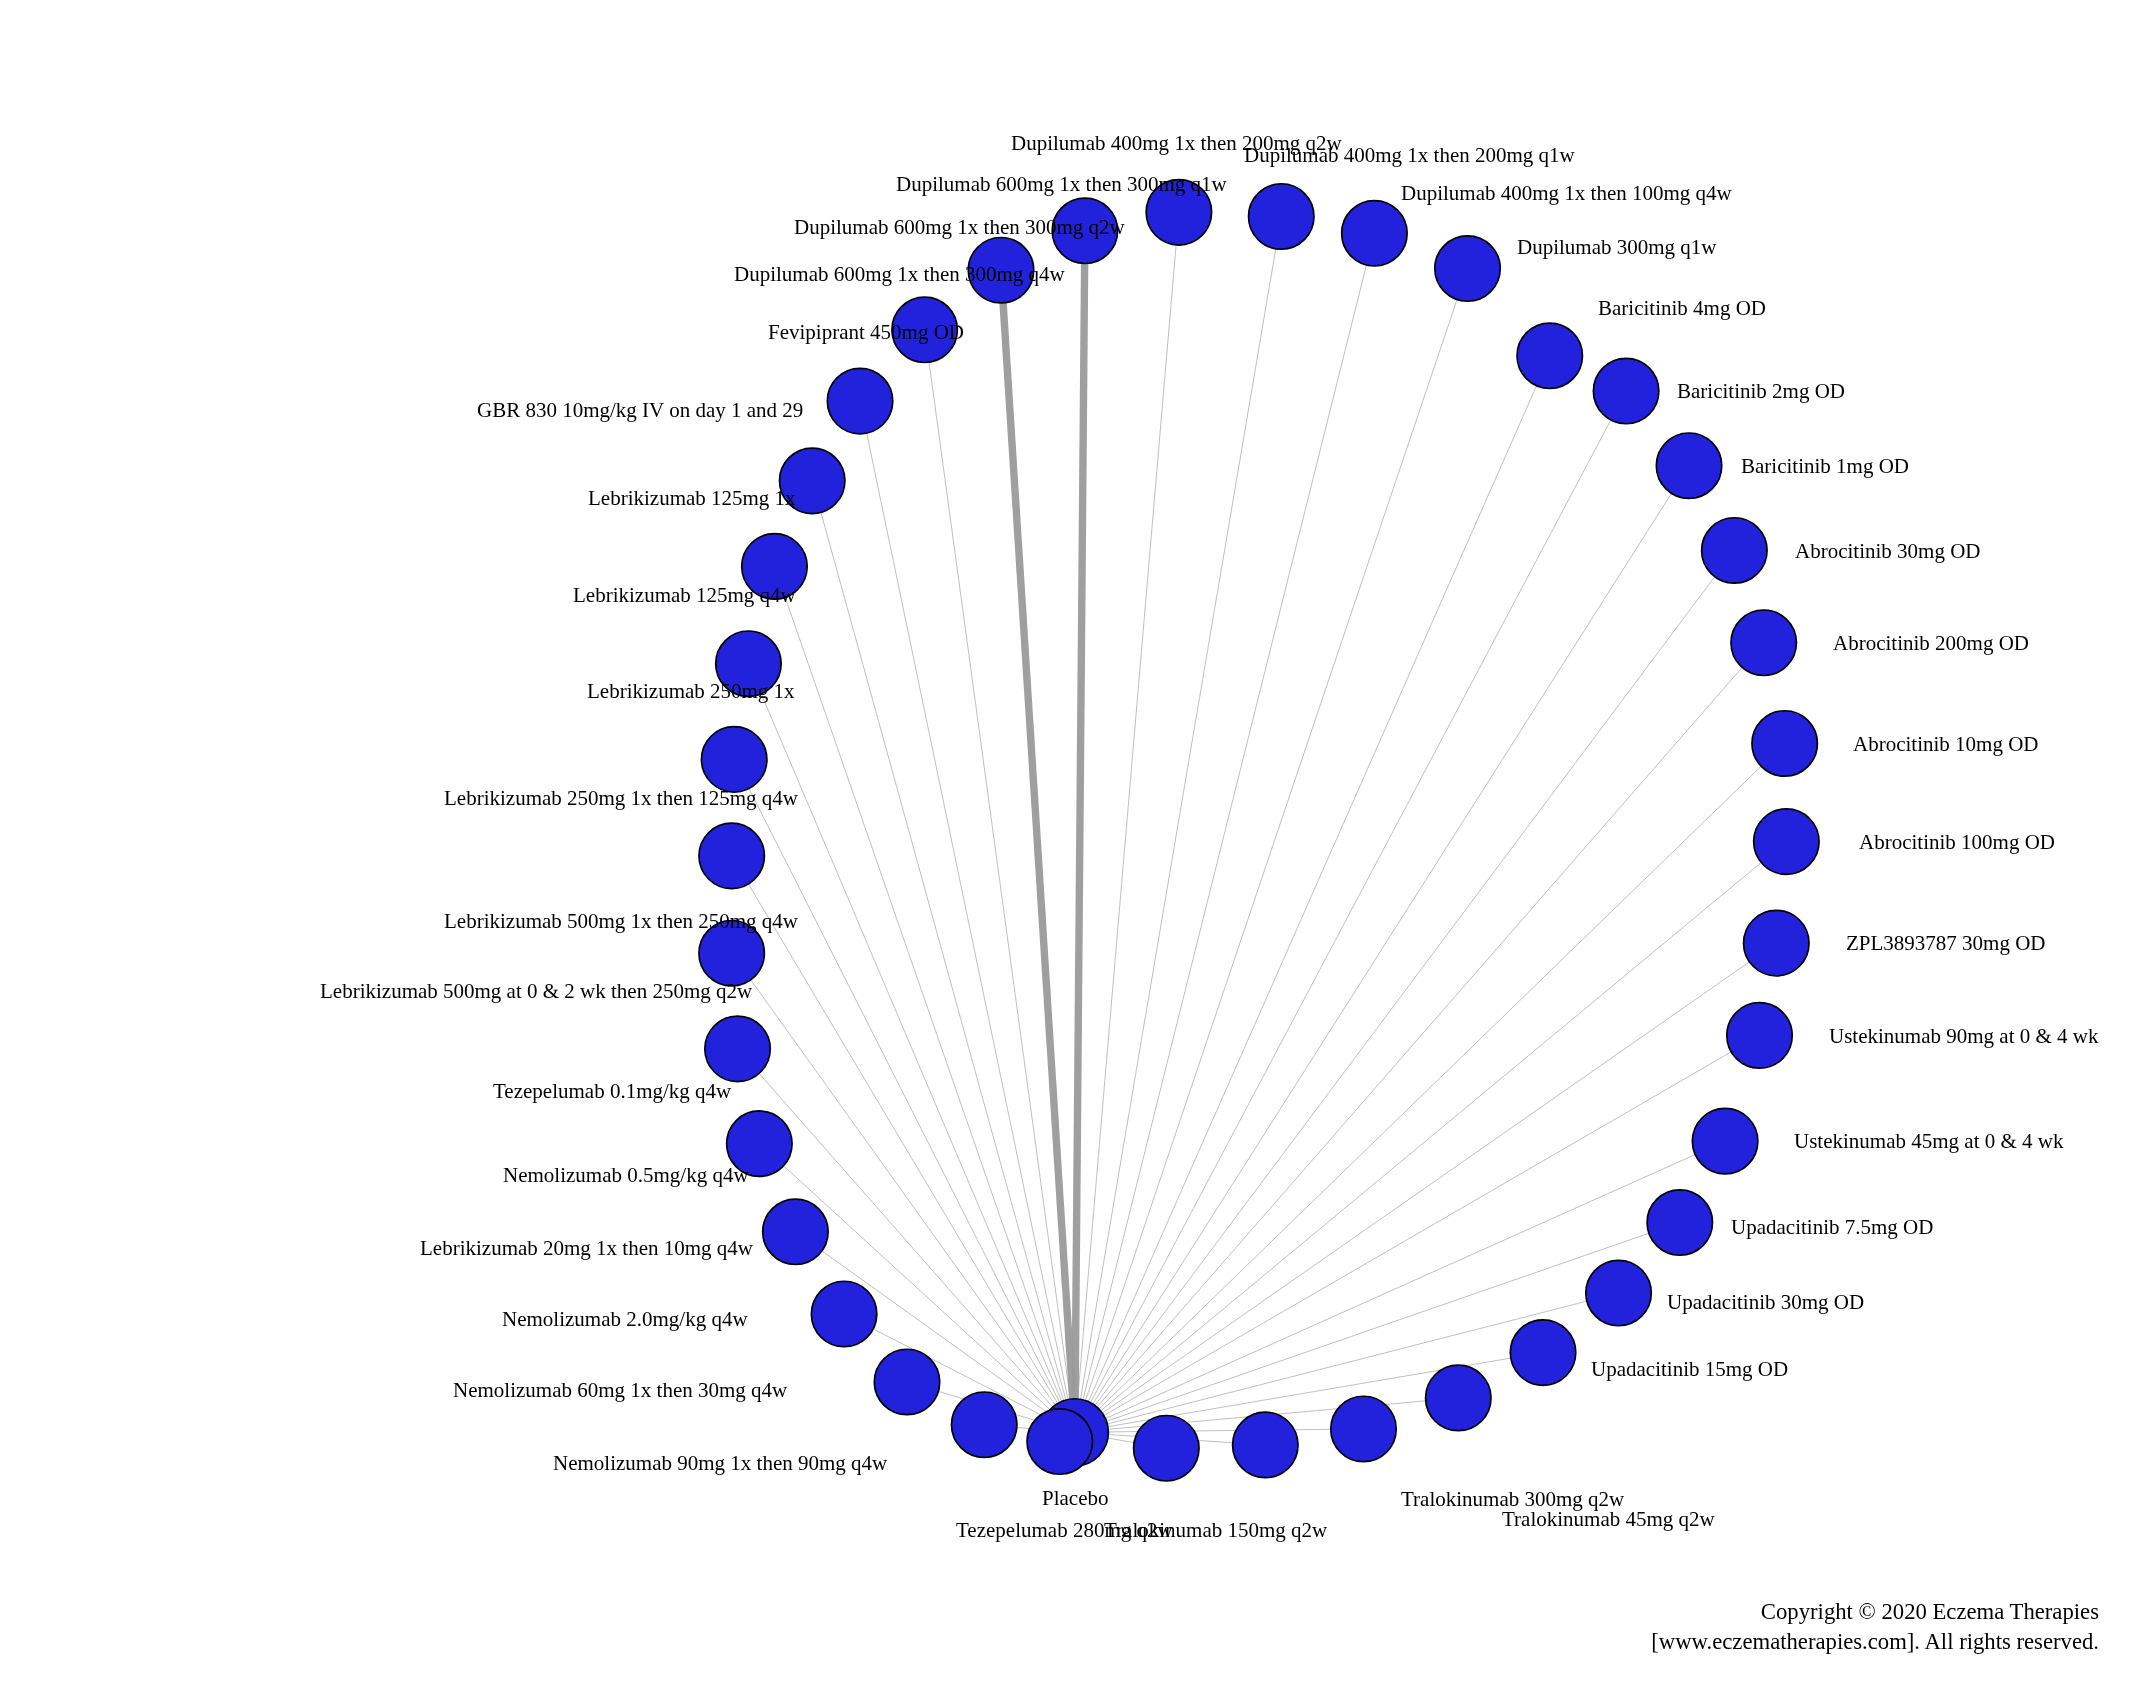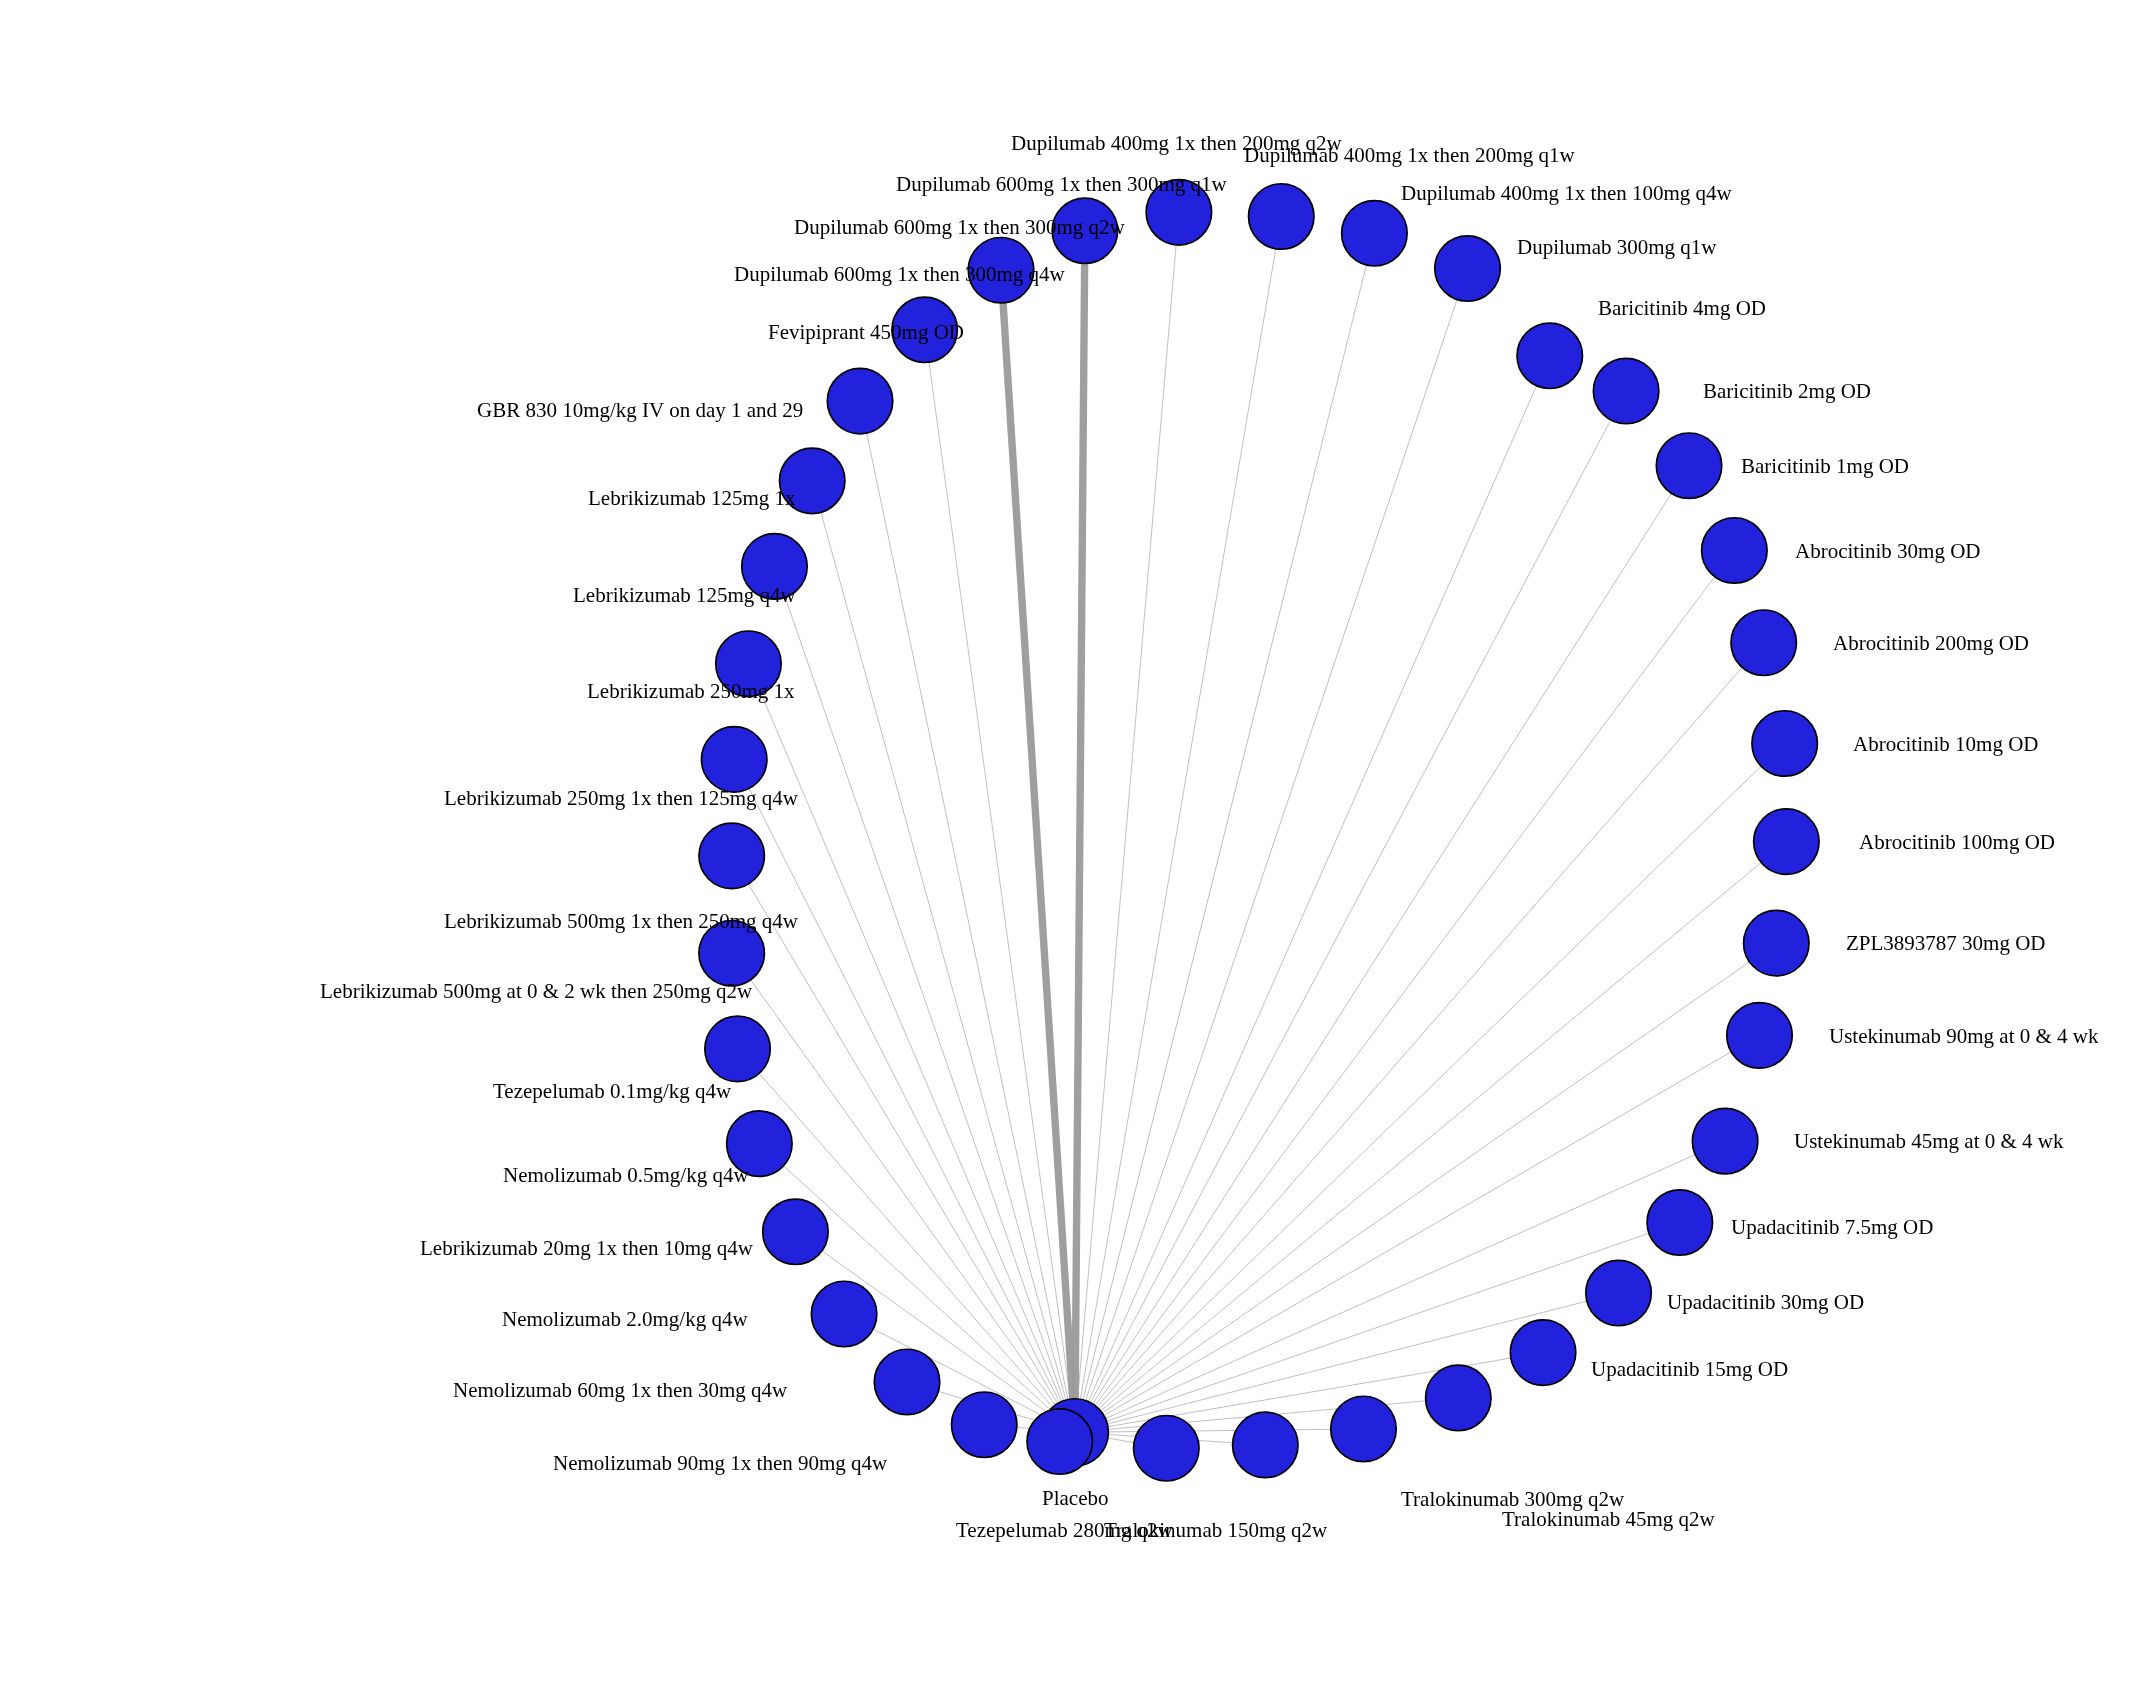--- a/index.html
+++ b/index.html
@@ -144,21 +144,21 @@
       <div class="node-label" style="left: 1667px; top: 1291px;">Upadacitinib 30mg OD</div>
       <div class="node-label" style="left: 1731px; top: 1216px;">Upadacitinib 7.5mg OD</div>
       <div class="node-label" style="left: 1794px; top: 1130px;">Ustekinumab 45mg at 0 &amp; 4 wk</div>
       <div class="node-label" style="left: 1829px; top: 1025px;">Ustekinumab 90mg at 0 &amp; 4 wk</div>
       <div class="node-label" style="left: 1846px; top: 932px;">ZPL3893787 30mg OD</div>
       <div class="node-label" style="left: 1859px; top: 831px;">Abrocitinib 100mg OD</div>
       <div class="node-label" style="left: 1853px; top: 733px;">Abrocitinib 10mg OD</div>
       <div class="node-label" style="left: 1833px; top: 632px;">Abrocitinib 200mg OD</div>
       <div class="node-label" style="left: 1795px; top: 540px;">Abrocitinib 30mg OD</div>
       <div class="node-label" style="left: 1741px; top: 455px;">Baricitinib 1mg OD</div>
-      <div class="node-label" style="left: 1677px; top: 380px; margin-left: 26px;">Baricitinib 2mg OD</div>
+      <div class="node-label" style="left: 1677px; top: 380px;">Baricitinib 2mg OD</div>
       <div class="node-label" style="left: 1598px; top: 297px;">Baricitinib 4mg OD</div>
       <div class="node-label" style="left: 1517px; top: 236px;">Dupilumab 300mg q1w</div>
       <div class="node-label" style="left: 1401px; top: 182px;">Dupilumab 400mg 1x then 100mg q4w</div>
       <div class="node-label" style="left: 1244px; top: 144px;">Dupilumab 400mg 1x then 200mg q1w</div>
       <div class="node-label" style="left: 1011px; top: 132px;">Dupilumab 400mg 1x then 200mg q2w</div>
       <div class="node-label" style="left: 896px; top: 173px;">Dupilumab 600mg 1x then 300mg q1w</div>
       <div class="node-label" style="left: 794px; top: 216px;">Dupilumab 600mg 1x then 300mg q2w</div>
       <div class="node-label" style="left: 734px; top: 263px;">Dupilumab 600mg 1x then 300mg q4w</div>
       <div class="node-label" style="left: 768px; top: 321px;">Fevipiprant 450mg OD</div>
       <div class="node-label" style="left: 477px; top: 399px;">GBR 830 10mg/kg IV on day 1 and 29</div>
@@ -169,14 +169,18 @@
       <div class="node-label" style="left: 444px; top: 884px; margin-top: 26px;">Lebrikizumab 500mg 1x then 250mg q4w</div>
       <div class="node-label" style="left: 320px; top: 980px;">Lebrikizumab 500mg at 0 &amp; 2 wk then 250mg q2w</div>
       <div class="node-label" style="left: 493px; top: 1080px;">Tezepelumab 0.1mg/kg q4w</div>
       <div class="node-label" style="left: 503px; top: 1164px;">Nemolizumab 0.5mg/kg q4w</div>
       <div class="node-label" style="left: 420px; top: 1237px;">Lebrikizumab 20mg 1x then 10mg q4w</div>
       <div class="node-label" style="left: 502px; top: 1308px;">Nemolizumab 2.0mg/kg q4w</div>
       <div class="node-label" style="left: 453px; top: 1379px;">Nemolizumab 60mg 1x then 30mg q4w</div>
       <div class="node-label" style="left: 553px; top: 1452px;">Nemolizumab 90mg 1x then 90mg q4w</div>
     </div>
 
+  <div class="copyright">
+    <div>Copyright © 2020 Eczema Therapies</div>
+    <div>[www.eczematherapies.com]. All rights reserved.</div>
+  </div>
 </div>
 
 
 </body></html>

